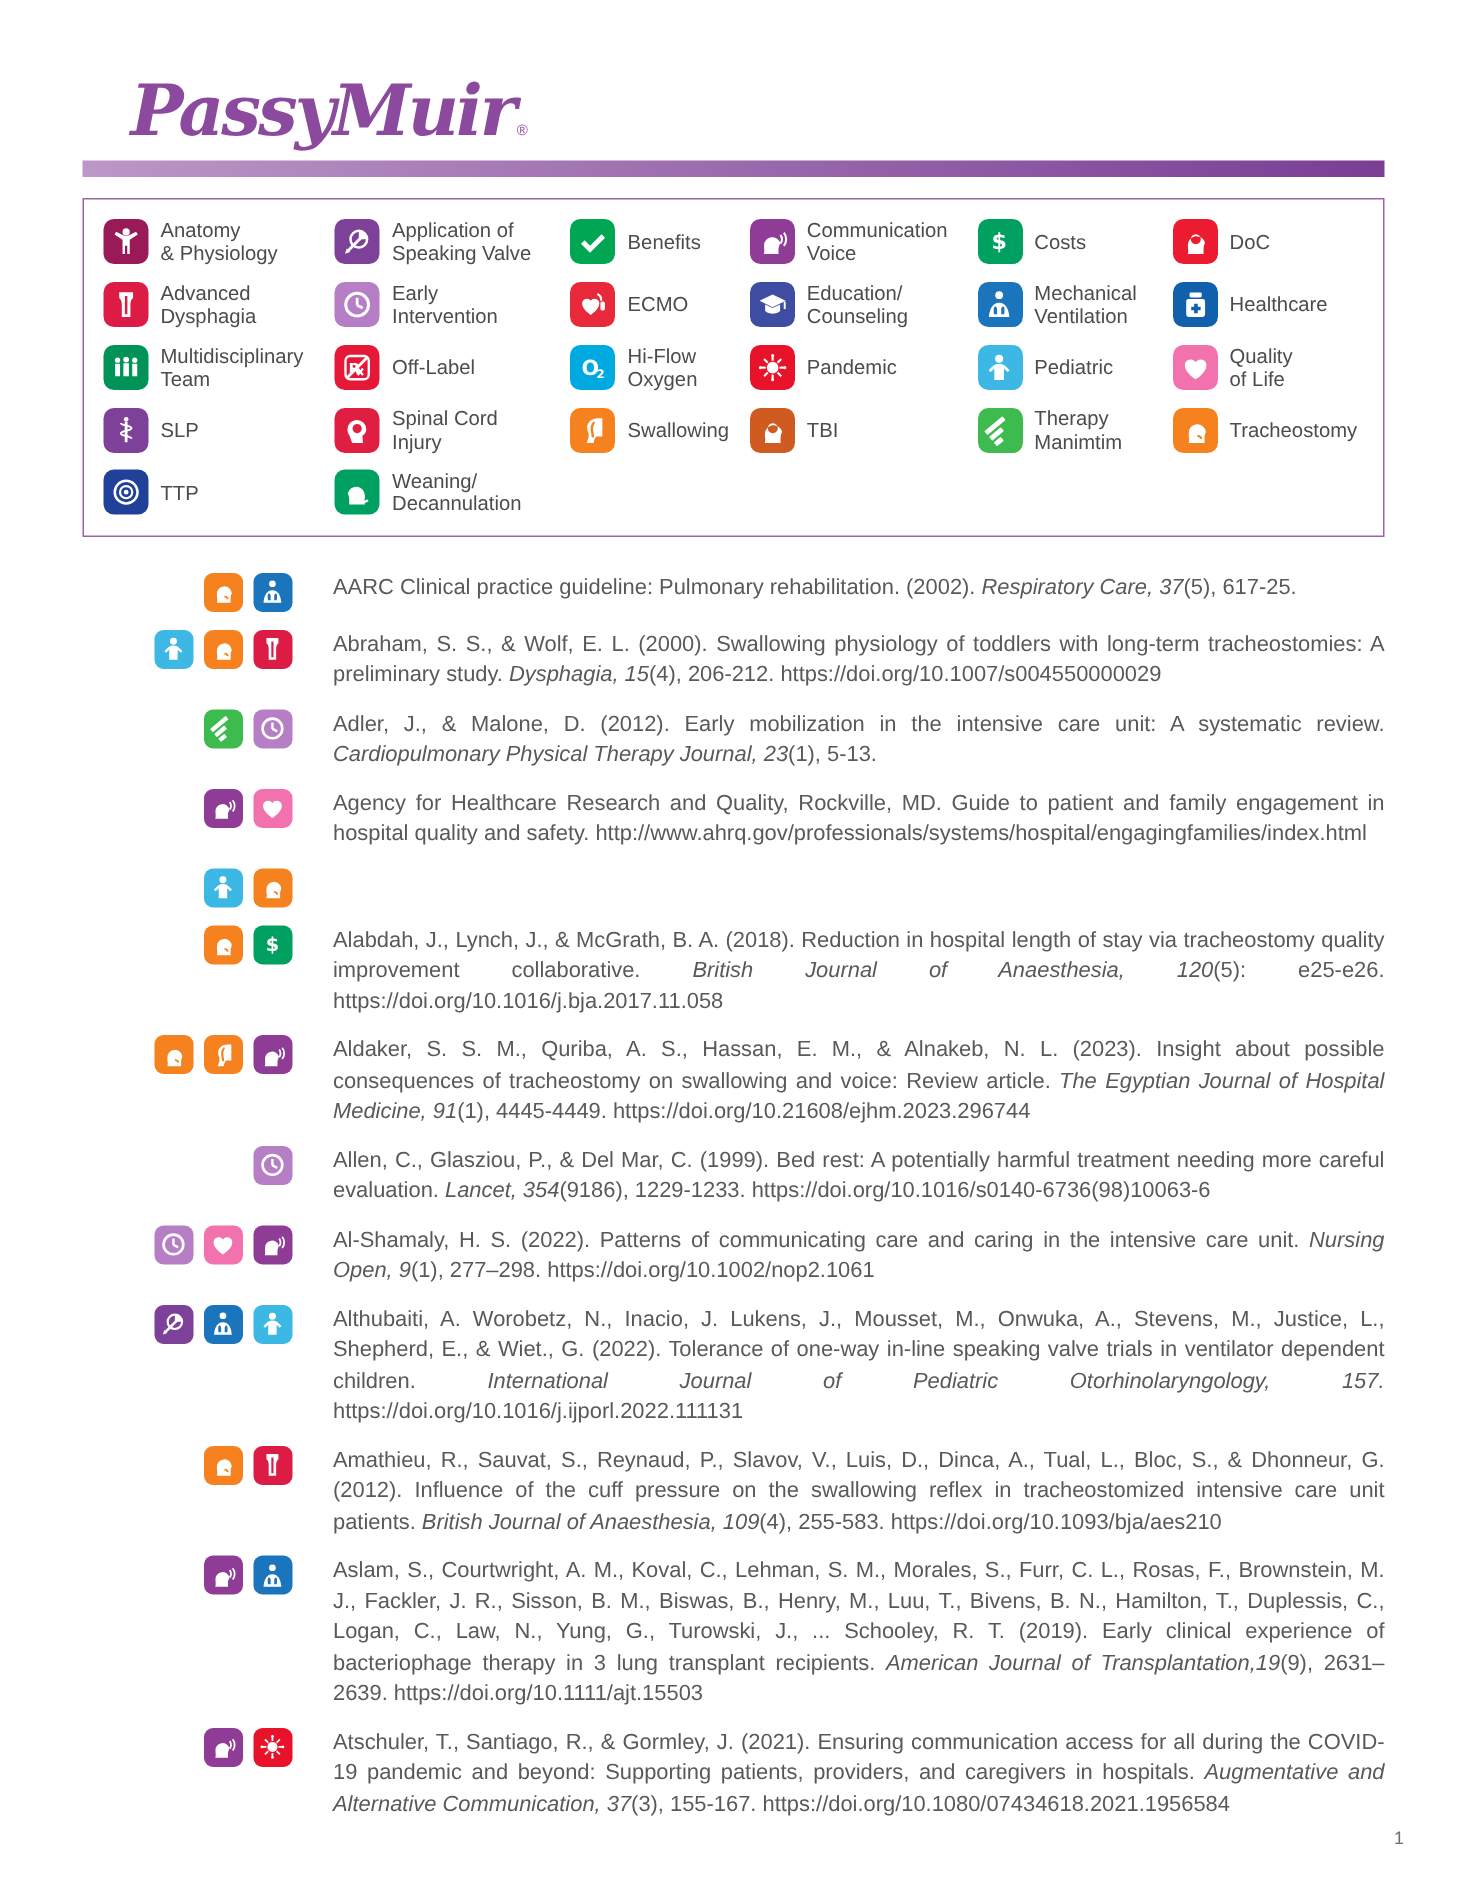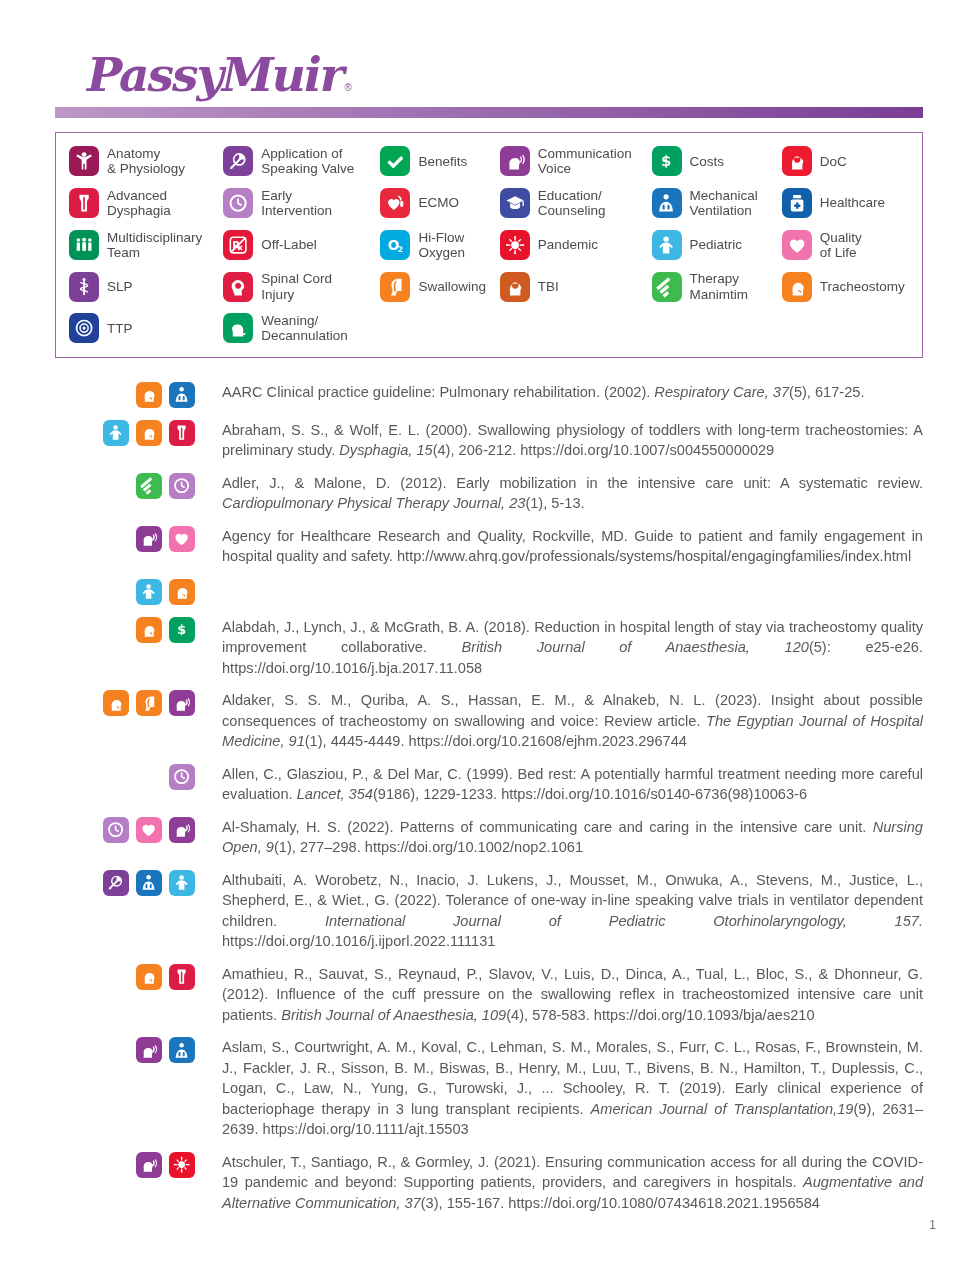--- a/index.html
+++ b/index.html
@@ -514,21 +514,21 @@
             <svg viewBox="0 0 24 24" fill="#fff" aria-hidden="true">
               <path fill-rule="evenodd" d="M7 21c.8-2.6 0-3.4 0-6.8A6.2 6.2 0 0 1 19.4 13c-.7 1.5-1 2.6-1 4.5V21zM13.2 15.2c1.8-.3 3.3.8 3.6 2.6l-1.6.3c-.2-1-1-1.6-1.9-1.4z"></path>
             </svg>
           </span>
           <span class="icon" style="background: rgb(220, 28, 68);">
             <svg viewBox="0 0 24 24" fill="#fff" aria-hidden="true">
               <path fill-rule="evenodd" d="M7 3h10v4.2c-1.3.9-1.9 2.6-1.9 4.6V21H8.9v-9.2c0-2-.6-3.7-1.9-4.6zM11.1 5.8h1.8V19h-1.8z"></path>
             </svg>
           </span>
         </div>
-        <p class="cite"><span>Amathieu, R., Sauvat, S., Reynaud, P., Slavov, V., Luis, D., Dinca, A., Tual, L., Bloc, S., &amp; Dhonneur, G. (2012). Influence of the cuff pressure on the swallowing reflex in tracheostomized intensive care unit patients. </span><i>British Journal of Anaesthesia, 109</i><span>(4), 578-583. https://doi.org/10.1093/bja/aes210</span></p>
+        <p class="cite"><span>Amathieu, R., Sauvat, S., Reynaud, P., Slavov, V., Luis, D., Dinca, A., Tual, L., Bloc, S., &amp; Dhonneur, G. (2012). Influence of the cuff pressure on the swallowing reflex in tracheostomized intensive care unit patients. </span><i>British Journal of Anaesthesia, 109</i><span>(4), 255-583. https://doi.org/10.1093/bja/aes210</span></p>
       </div>
       <div class="entry">
         <div class="entry-icons">
           <span class="icon" style="background: rgb(143, 60, 151);">
             <svg viewBox="0 0 24 24" fill="#fff" aria-hidden="true">
               <path d="M5.6 21c.8-2.4.2-3.2.2-6.2a5.9 5.9 0 0 1 11.6-1.6c-.5 1.7-1.2 2.8-1.2 4.6V21z"></path>
               <path d="M17.6 7.2c1.5 1.7 1.5 4.5 0 6.2" fill="none" stroke="#fff" stroke-width="1.5"></path>
               <path d="M20.1 5.6c2.2 2.6 2.2 6.8 0 9.4" fill="none" stroke="#fff" stroke-width="1.5"></path>
             </svg>
           </span>

